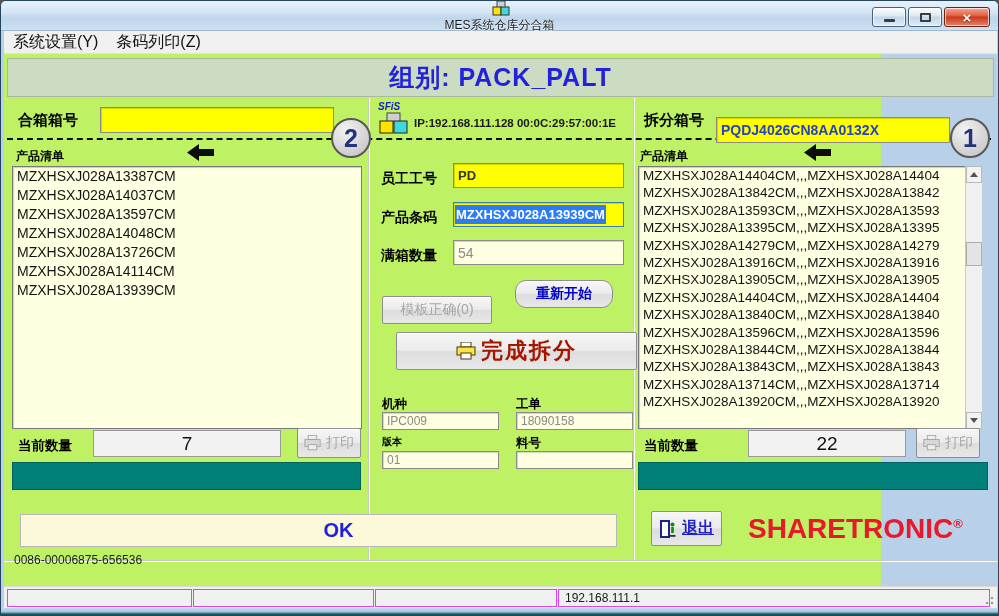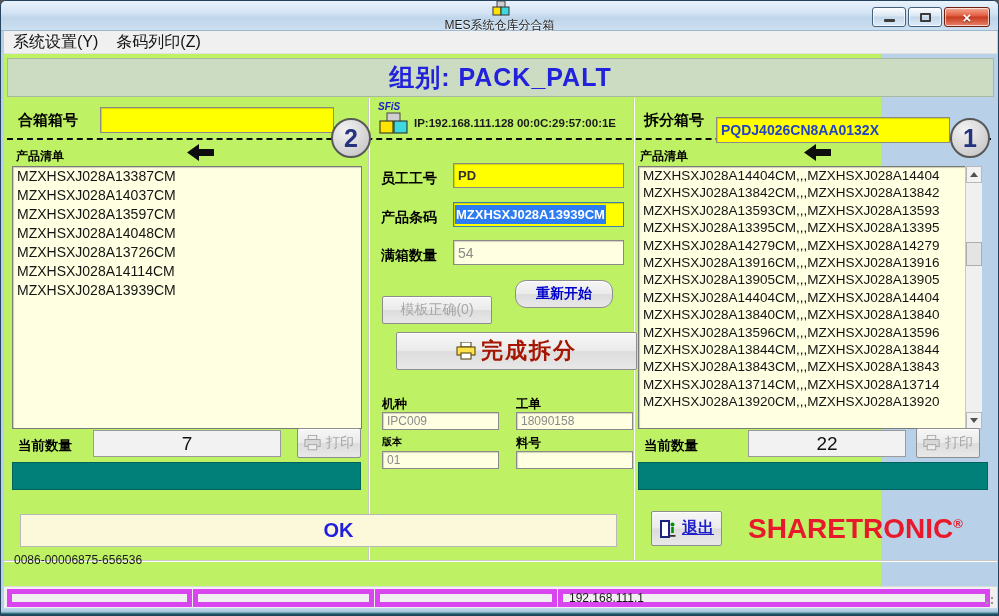--- a/index.html
+++ b/index.html
@@ -66,21 +66,21 @@
   .tri-down{ width:0; height:0; border-left:4px solid transparent; border-right:4px solid transparent; border-top:5px solid #505050; }
   .sb-thumb{ position:absolute; left:0; width:16px; background:#e4e4e4; border:1px solid #aeaeae; }
   
   .okbar{ background:#fcf8da; border:1px solid #b8b8b8; display:flex; align-items:center; justify-content:center; }
   .okbar span{ font-size:20px; font-weight:bold; color:#2121dd; }
   .brand{ font-size:28px; font-weight:bold; color:#e8192b; letter-spacing:0px; white-space:nowrap; }
   .brand sup{ font-size:13px; }
   .serial{ font-size:12px; color:#1a1a1a; }
   
   .statusbar{ position:absolute; left:3px; top:585px; width:993px; height:22px; background:#f0f0f0; border-top:1px solid #d9d9d9; }
-  .status-cell{ position:absolute; top:2px; height:18px; border:5px solid #d946ef; background:#f0f0f0;
+  .status-cell{ position:absolute; top:2px; height:18px; border:1px solid #d946ef; background:#f0f0f0;
     font-size:12px; color:#1a1a1a; display:flex; align-items:center; padding-left:6px; }
   .grip{ position:absolute; right:3px; top:6px; width:12px; height:12px;
     background:
       radial-gradient(circle at 10px 10px,#9a9a9a 1.4px,transparent 1.6px),
       radial-gradient(circle at 10px 5px,#9a9a9a 1.4px,transparent 1.6px),
       radial-gradient(circle at 5px 10px,#9a9a9a 1.4px,transparent 1.6px); }
   .bottom-frame{ position:absolute; left:0; top:607px; width:100%; height:9px;
     background:linear-gradient(to bottom,#c4daec 0%,#a4c8dd 40%,#14525e 70%,#092e37 100%); }
   .sfis-text{ font-size:10px; font-weight:bold; font-style:italic; color:#2020cc; line-height:10px; }
   .ip-text{ font-size:11.5px; font-weight:bold; color:#1a1a1a; white-space:nowrap; }

